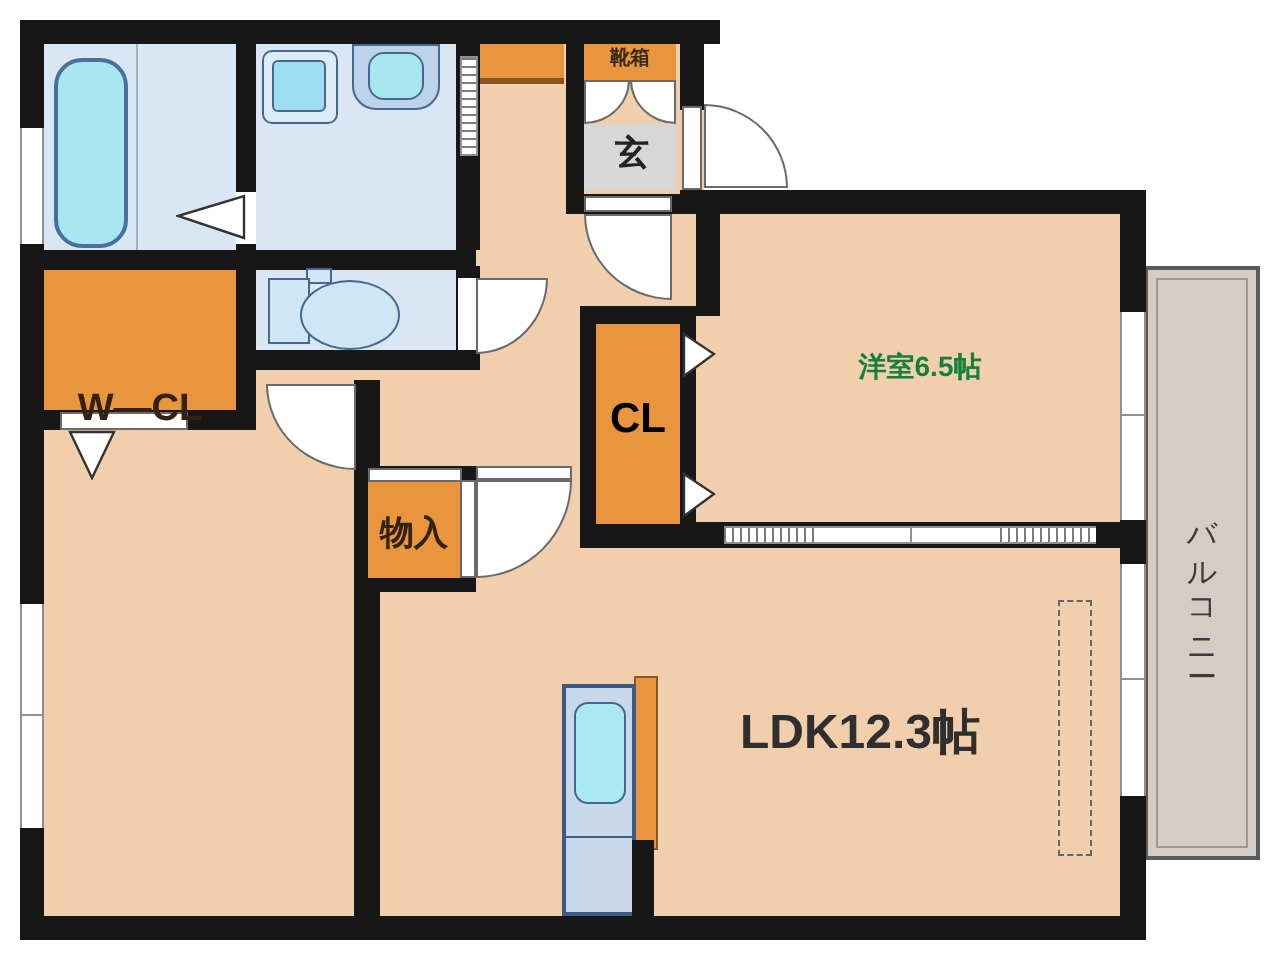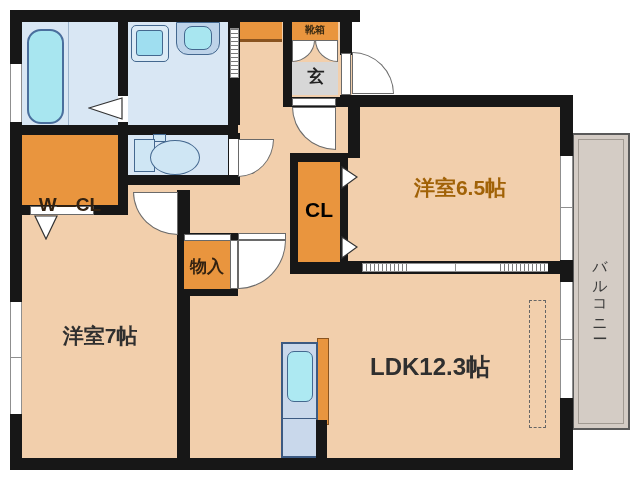--- a/index.html
+++ b/index.html
@@ -141,17 +141,16 @@
   <div class="fix" style="left:287px;top:351px;width:26px;height:51px;background:#ade9f2;border-radius:7px;"></div>
   <div class="wall" style="left:316px;top:420px;width:11px;height:38px;"></div>
 
   <div class="b" style="left:529px;top:300px;width:17px;height:128px;border:1.5px dashed #666;"></div>
 
   <div class="lbl" style="left:30px;top:156px;width:80px;font-size:19px;margin-top:39px;">W—CL</div>
   <div class="lbl" style="left:296px;top:198px;width:46px;font-size:21px;color:#000000;">CL</div>
   <div class="lbl" style="left:182px;top:258px;width:50px;font-size:17px;">物入</div>
   <div class="lbl" style="left:302px;top:68px;width:28px;font-size:17px;color:#222;">玄</div>
   <div class="lbl" style="left:292px;top:24px;width:46px;font-size:10px;color:#3a2a12;">靴箱</div>
-  <div class="lbl" style="left:380px;top:176px;width:160px;font-size:21px;color:#a16207;">洋室6.5帖</div>
-  <div class="lbl" style="left:40px;top:324px;width:120px;font-size:21px;color:#2f2f2f;">洋室7帖</div>
+  <div class="lbl" style="left:380px;top:176px;width:160px;font-size:14px;color:#15803d;">洋室6.5帖</div>
   <div class="lbl" style="left:355px;top:354px;width:150px;font-size:24px;color:#2f2f2f;">LDK12.3帖</div>
 
 </div>
 
 </body></html>

